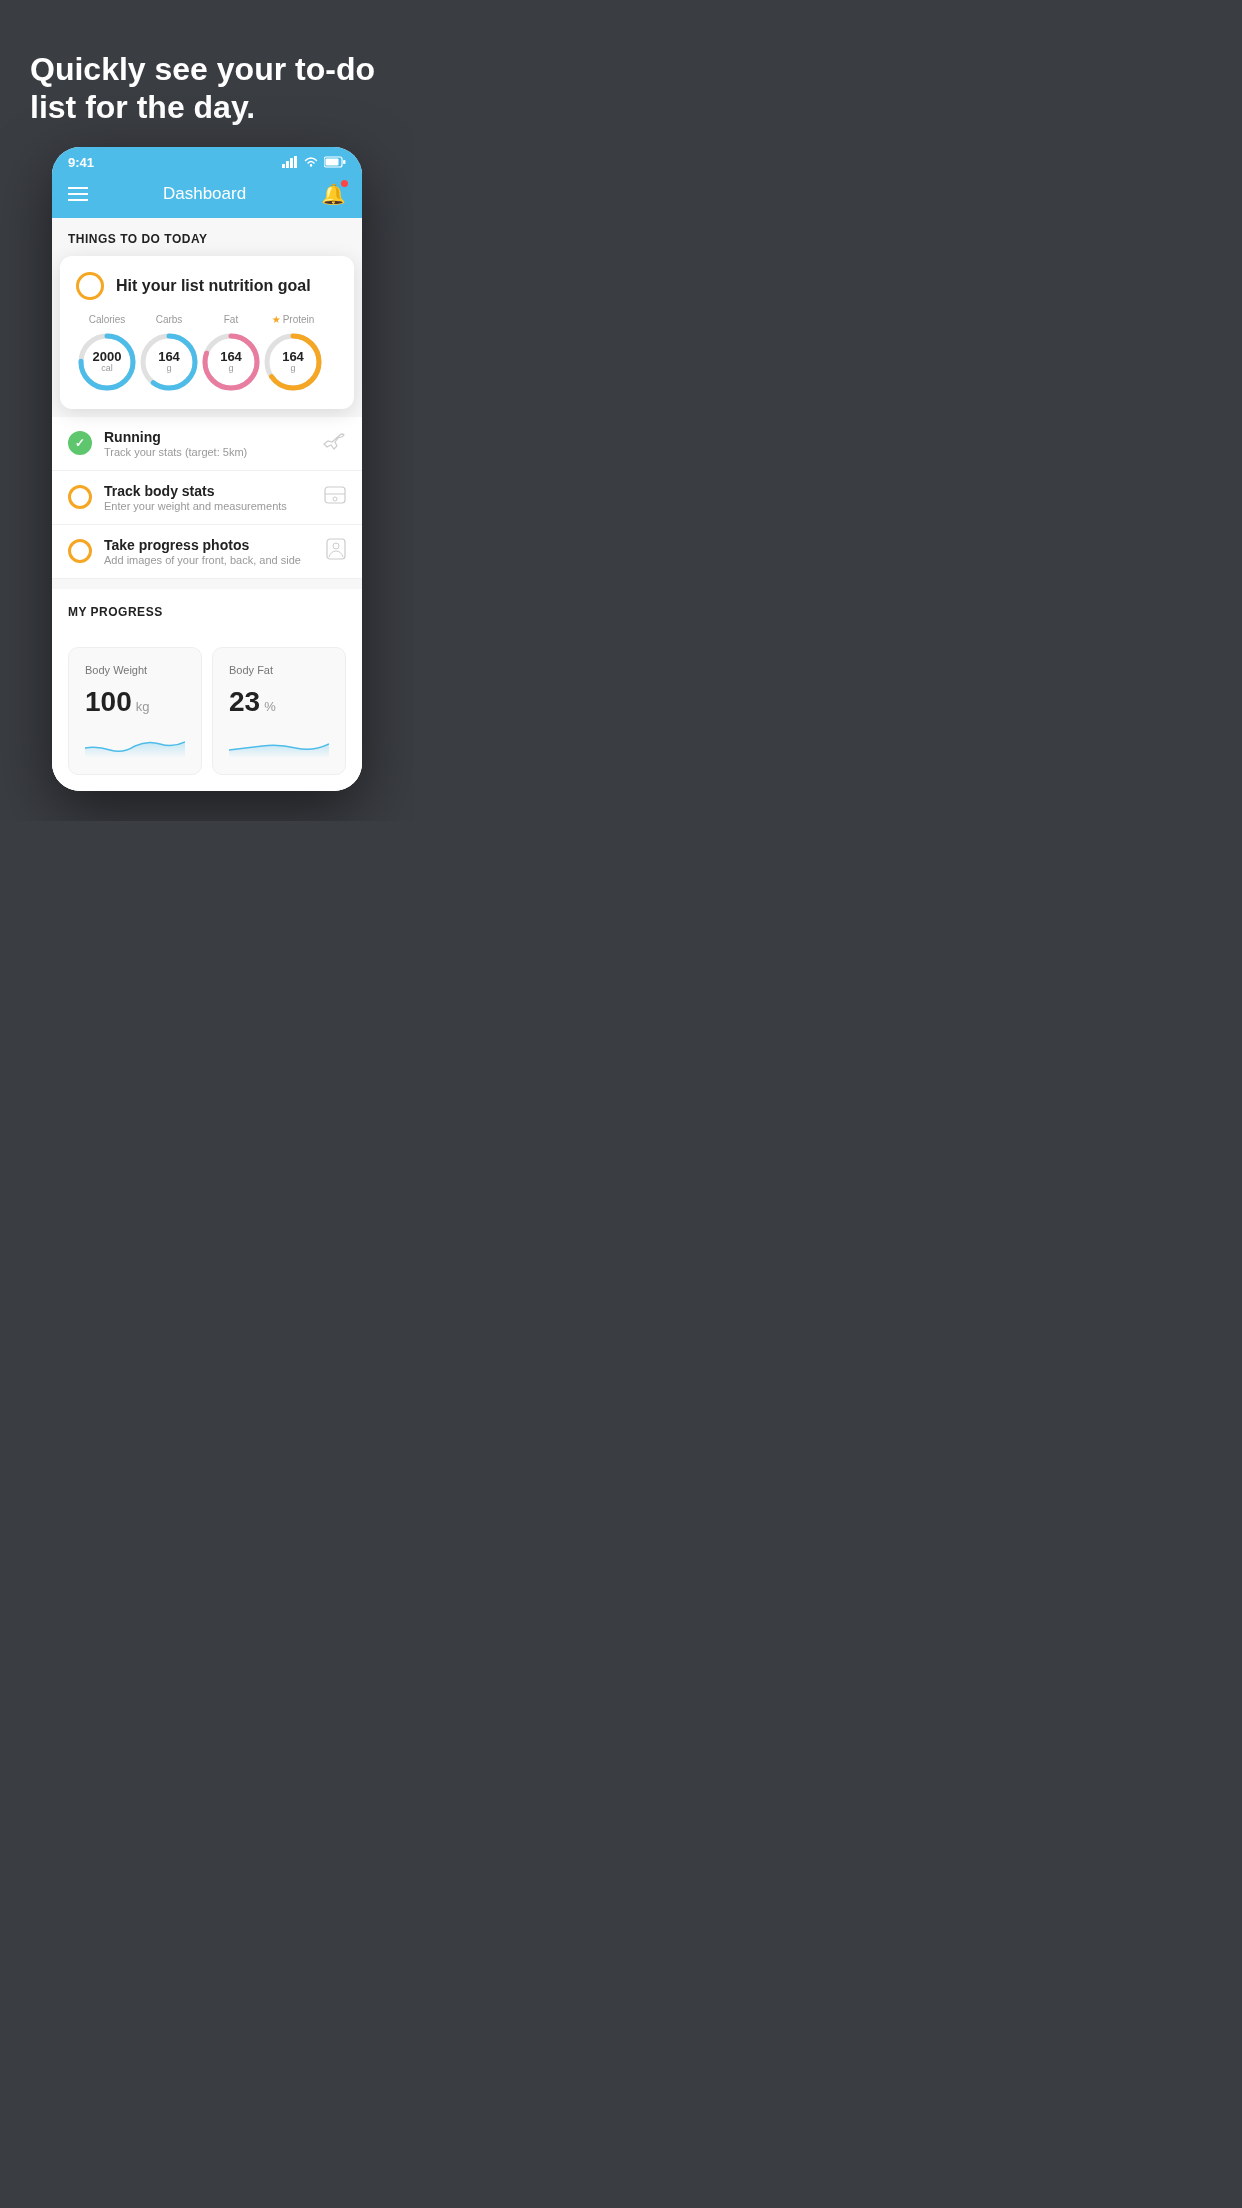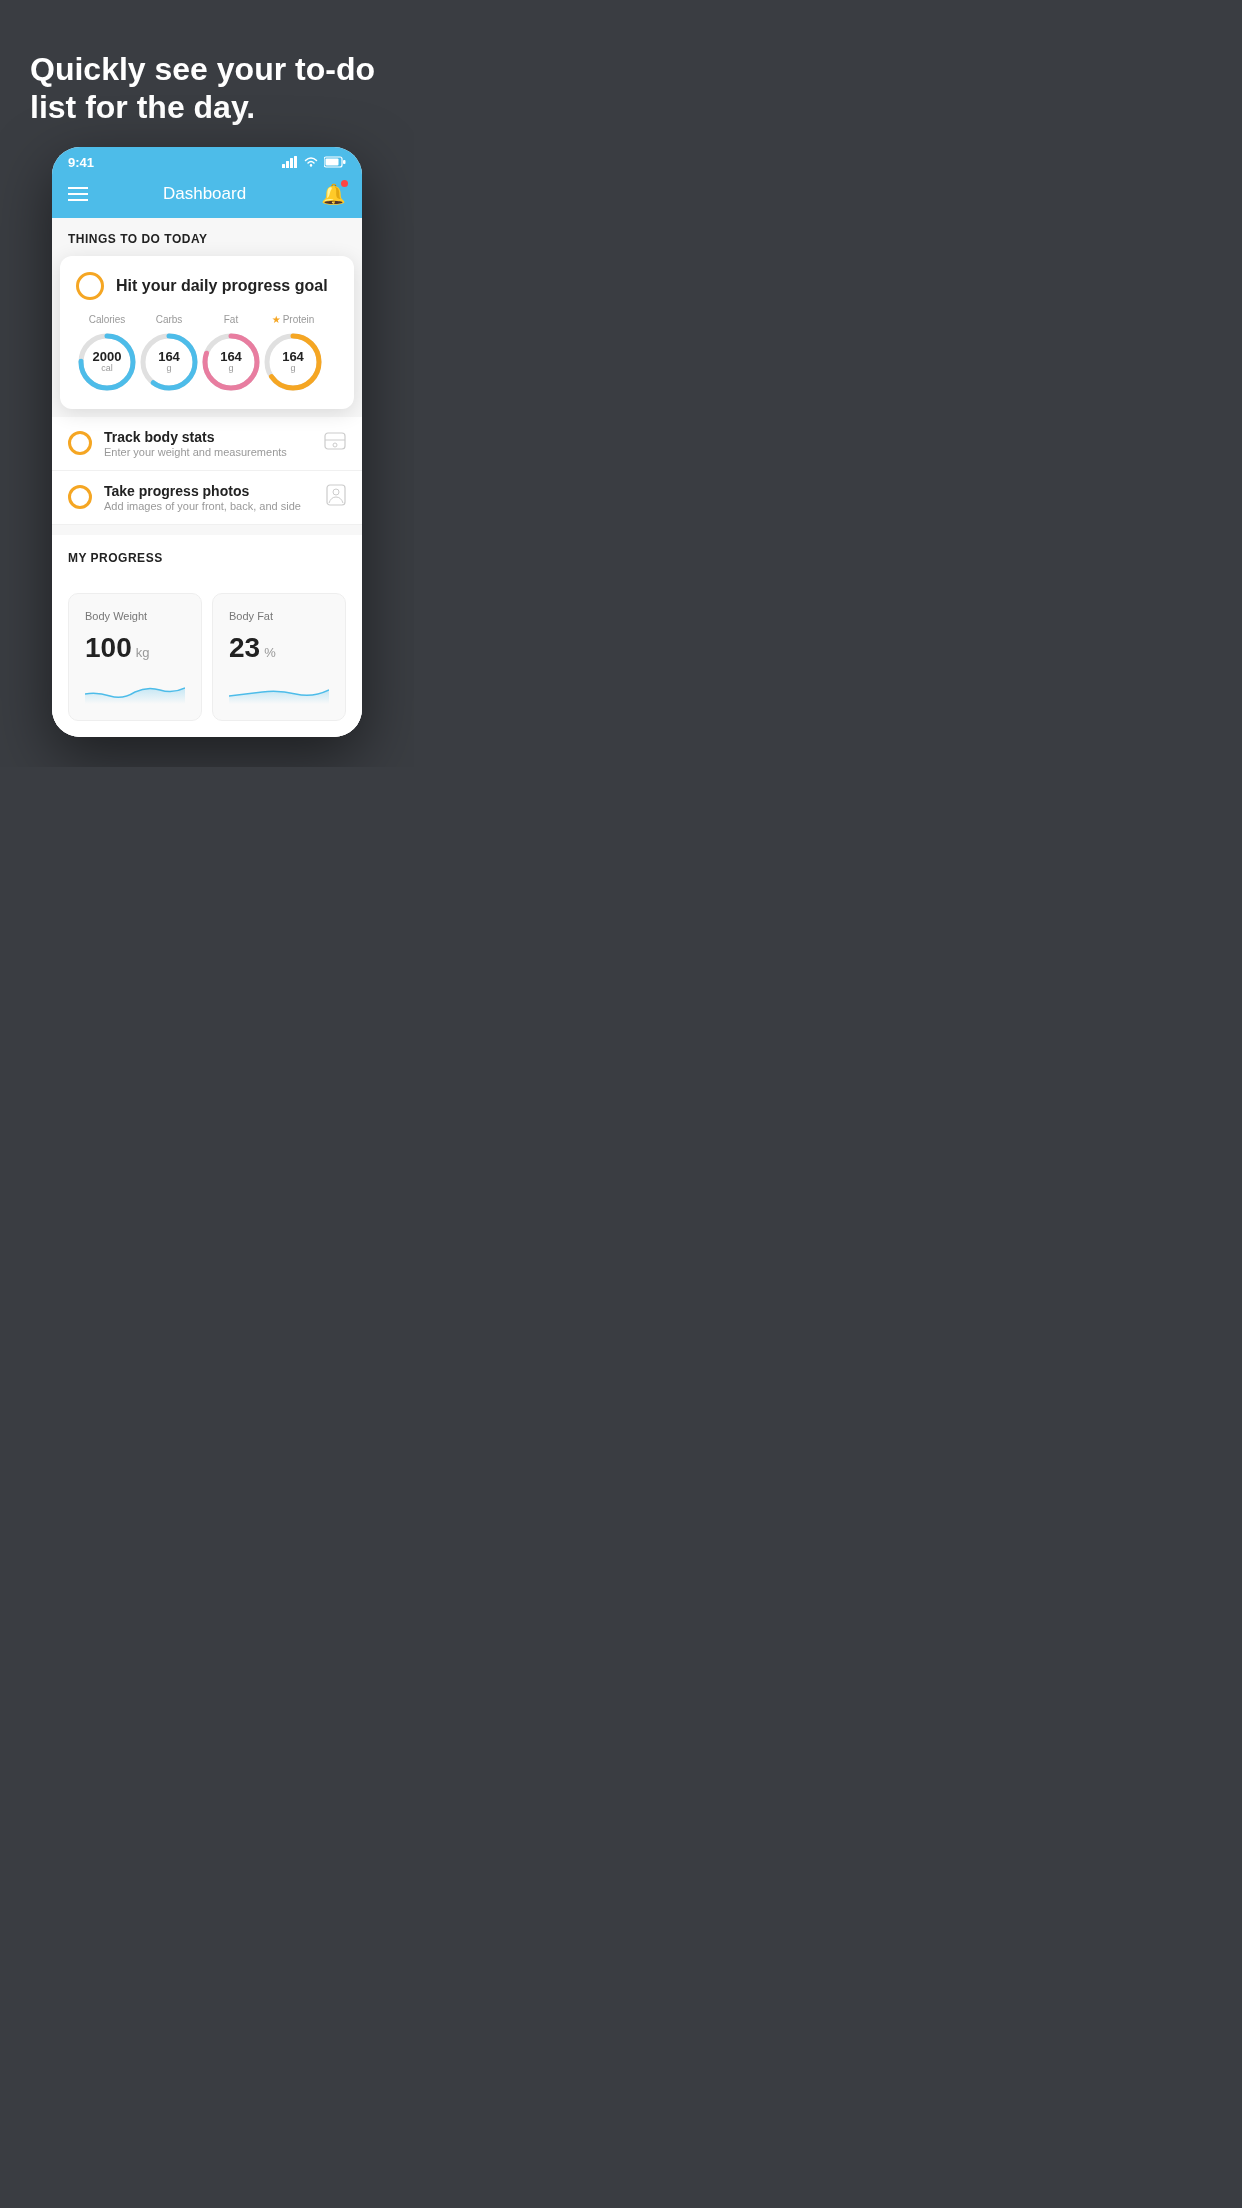--- a/index.html
+++ b/index.html
@@ -350,21 +350,21 @@
       <div class="bell-dot"></div>
     </div>
   </div>
 
   <div class="content">
     <div class="section-title">THINGS TO DO TODAY</div>
 
     <div class="featured-card">
       <div class="card-header">
         <div class="circle-check"></div>
-        <span class="card-title">Hit your daily progress goal</span>
+        <span class="card-title">Hit your list nutrition goal</span>
       </div>
       <div class="nutrition-row">
 
         <div class="nutrition-item">
           <span class="nutrition-label">Calories</span>
           <div class="ring-container">
             <svg width="62" height="62" viewBox="0 0 62 62">
               <circle cx="31" cy="31" r="26" fill="none" stroke="#e0e0e0" stroke-width="5"></circle>
               <circle cx="31" cy="31" r="26" fill="none" stroke="#4dbce9" stroke-width="5" stroke-dasharray="163.36" stroke-dashoffset="40.84" stroke-linecap="round"></circle>
             </svg>
@@ -418,20 +418,32 @@
               <div class="unit">g</div>
             </div>
           </div>
         </div>
 
       </div>
     </div>
 
     <div class="todo-list">
 
+      <div class="todo-item">
+        <div class="todo-circle green"></div>
+        <div class="todo-text">
+          <div class="todo-title">Running</div>
+          <div class="todo-sub">Track your stats (target: 5km)</div>
+        </div>
+        <div class="todo-icon">
+          <svg width="24" height="18" viewBox="0 0 24 18" fill="none">
+            <path d="M18 3 Q20 1 22 3 Q20 6 17 5 L13 10 L15 14 L12 17 L9 13 L5 15 L2 12 L6 9 L10 10 Z" stroke="#ccc" stroke-width="1.2" fill="none"></path>
+          </svg>
+        </div>
+      </div>
 
       <div class="todo-item">
         <div class="todo-circle yellow"></div>
         <div class="todo-text">
           <div class="todo-title">Track body stats</div>
           <div class="todo-sub">Enter your weight and measurements</div>
         </div>
         <div class="todo-icon">
           <svg width="22" height="18" viewBox="0 0 22 18" fill="none">
             <rect x="1" y="1" width="20" height="16" rx="3" stroke="#ccc" stroke-width="1.2" fill="none"></rect>

